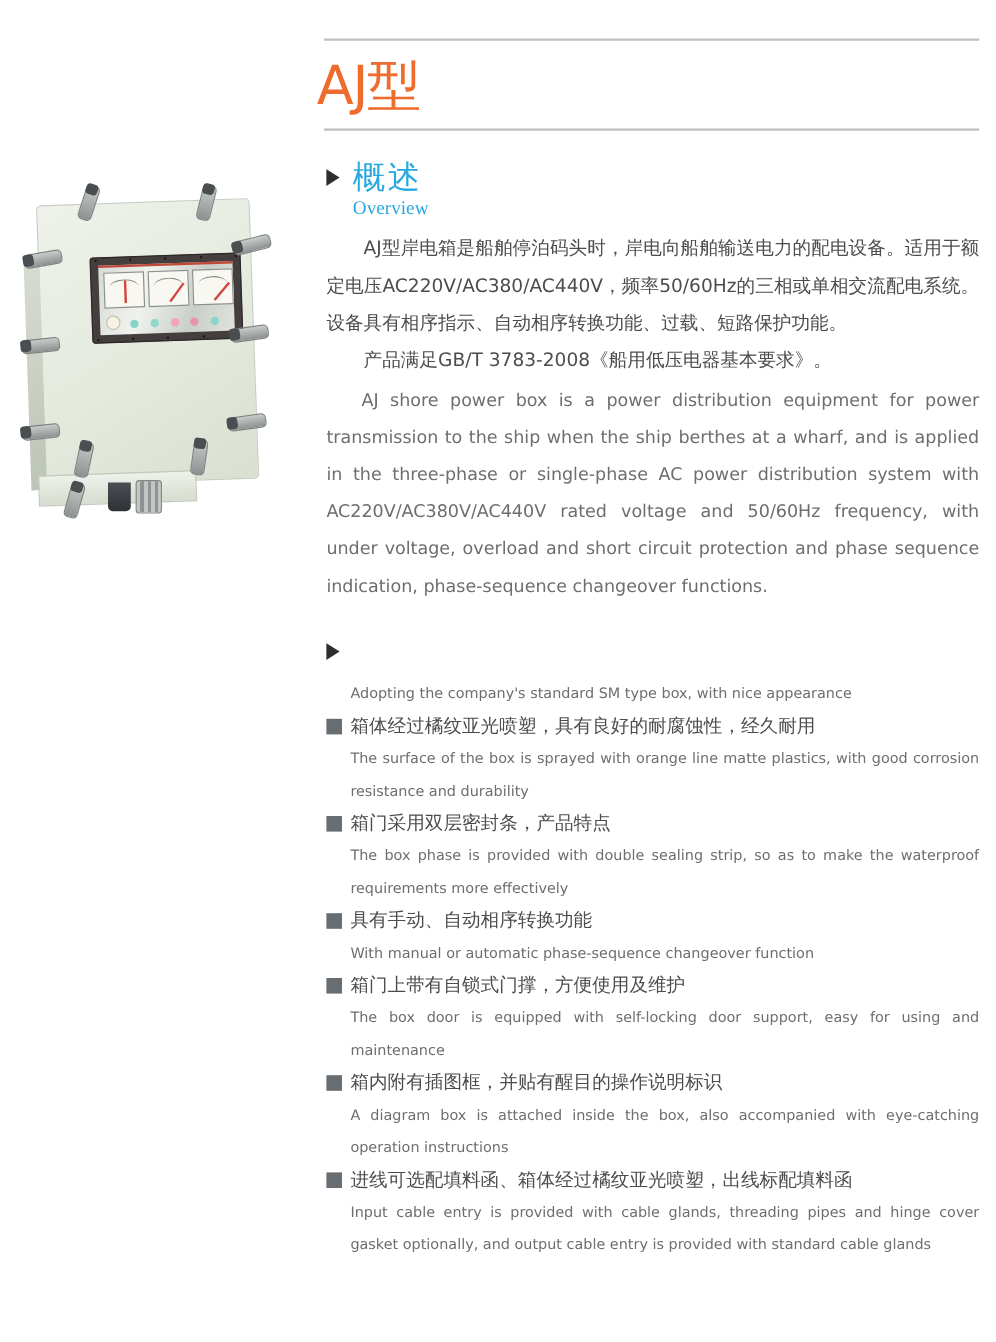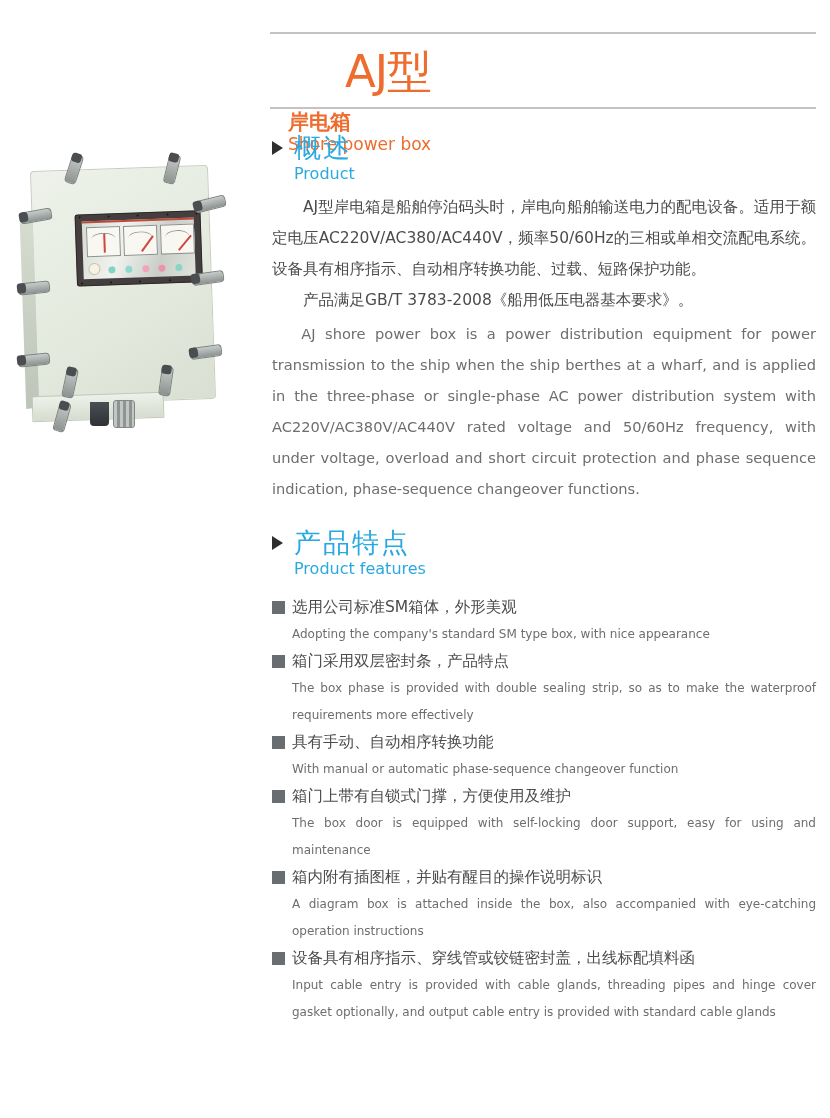--- a/index.html
+++ b/index.html
@@ -6,29 +6,29 @@
   body{
     width:830px;height:1118px;background:#ffffff;position:relative;overflow:hidden;
     font-family:"DejaVu Sans","Liberation Sans",sans-serif;
     -webkit-font-smoothing:antialiased;
   }
   .rule{position:absolute;left:270px;width:546px;height:2px;background:#c3c3c3;}
   .rule-top{top:32px;}
   .rule-bottom{top:107px;}
 
   
-  .header{position:absolute;left:288px;top:46px;display:flex;align-items:flex-end;gap:12px;flex-direction:column;}
+  .header{position:absolute;left:264px;top:46px;display:flex;gap:12px;}
   .model{font-size:45px;line-height:52px;color:#ee6c2d;letter-spacing:-1px;}
   .sub{display:flex;flex-direction:column;padding-bottom:3px;}
   .sub-cn{font-size:21px;font-weight:bold;color:#ee6c2d;line-height:24px;}
   .sub-en{font-size:17px;color:#ee6c2d;line-height:21px;}
 
   
   .section{position:absolute;left:272px;width:544px;}
-  .sec-head{display:flex;gap:11px;}
+  .sec-head{display:flex;gap:11px;font-family:Liberation Serif, serif;}
   .tri{width:0;height:0;border-left:11px solid #2e2e2e;border-top:7px solid transparent;
        border-bottom:7px solid transparent;margin-top:8px;flex:none;}
   .sec-cn{font-size:27px;color:#29a9e0;line-height:30px;letter-spacing:2px;}
   .sec-en{font-size:16px;color:#29a9e0;line-height:20px;margin-top:1px;}
 
   .overview{top:133px;}
   .features{top:528px;}
 
   p.cn{margin:0;text-align:justify;text-indent:2em;font-size:15.5px;line-height:31px;color:#4c4c4e;}
   p.cn.first{margin-top:8px;}
@@ -137,58 +137,53 @@
   <div class="latch v lb1"></div>
   <div class="latch v lb2"></div>
   <div class="latch v lb3"></div>
 </div>
 
 <div class="rule rule-top"></div>
 <div class="rule rule-bottom"></div>
 
 <div class="header">
   <span class="model">AJ型</span>
-  <span class="sub">
-    <span class="sub-cn">岸电箱</span>
-    <span class="sub-en">Shore power box</span>
-  </span>
 </div>
 
 <div class="section overview">
   <div class="sec-head">
     <span class="tri"></span>
     <div>
       <div class="sec-cn">概述</div>
-      <div class="sec-en">Product</div>
+      <div class="sec-en">Overview</div>
     </div>
   </div>
   <p class="cn first">AJ型岸电箱是船舶停泊码头时，岸电向船舶输送电力的配电设备。适用于额定电压AC220V/AC380/AC440V，频率50/60Hz的三相或单相交流配电系统。设备具有相序指示、自动相序转换功能、过载、短路保护功能。</p>
   <p class="cn">产品满足GB/T 3783-2008《船用低压电器基本要求》。</p>
   <p class="en first">AJ shore power box is a power distribution equipment for power transmission to the ship when the ship berthes at a wharf, and is applied in the three-phase or single-phase AC power distribution system with AC220V/AC380V/AC440V rated voltage and 50/60Hz frequency, with under voltage, overload and short circuit protection and phase sequence indication, phase-sequence changeover functions.</p>
 </div>
 
 <div class="section features">
   <div class="sec-head">
     <span class="tri"></span>
-    <div>
-      <div class="sec-cn">产品特点</div>
-      <div class="sec-en">Product features</div>
-    </div>
   </div>
   <div class="feat-list">
     <div class="feat-item">
-      <div class="feat-cn">
-          <span class="bullet"></span>
-          <span>选用公司标准SM箱体，外形美观</span>
-        </div>
       <p class="feat-en">Adopting the company's standard SM type box, with nice appearance</p>
     </div>
     <div class="feat-item">
       <div class="feat-cn">
           <span class="bullet"></span>
+          <span>箱体经过橘纹亚光喷塑，具有良好的耐腐蚀性，经久耐用</span>
+        </div>
+      <p class="feat-en">The surface of the box is sprayed with orange line matte plastics, with good corrosion resistance and durability</p>
+    </div>
+    <div class="feat-item">
+      <div class="feat-cn">
+          <span class="bullet"></span>
           <span>箱门采用双层密封条，产品特点</span>
         </div>
       <p class="feat-en">The box phase is provided with double sealing strip, so as to make the waterproof requirements more effectively</p>
     </div>
     <div class="feat-item">
       <div class="feat-cn">
           <span class="bullet"></span>
           <span>具有手动、自动相序转换功能</span>
         </div>
       <p class="feat-en">With manual or automatic phase-sequence changeover function</p>
@@ -203,18 +198,18 @@
     <div class="feat-item">
       <div class="feat-cn">
           <span class="bullet"></span>
           <span>箱内附有插图框，并贴有醒目的操作说明标识</span>
         </div>
       <p class="feat-en">A diagram box is attached inside the box, also accompanied with eye-catching operation instructions</p>
     </div>
     <div class="feat-item">
       <div class="feat-cn">
           <span class="bullet"></span>
-          <span>设备具有相序指示、穿线管或铰链密封盖，出线标配填料函</span>
+          <span>进线可选配填料函、箱体经过橘纹亚光喷塑，出线标配填料函</span>
         </div>
       <p class="feat-en">Input cable entry is provided with cable glands, threading pipes and hinge cover gasket optionally, and output cable entry is provided with standard cable glands</p>
     </div>
   </div>
 </div>
 
 </body></html>

